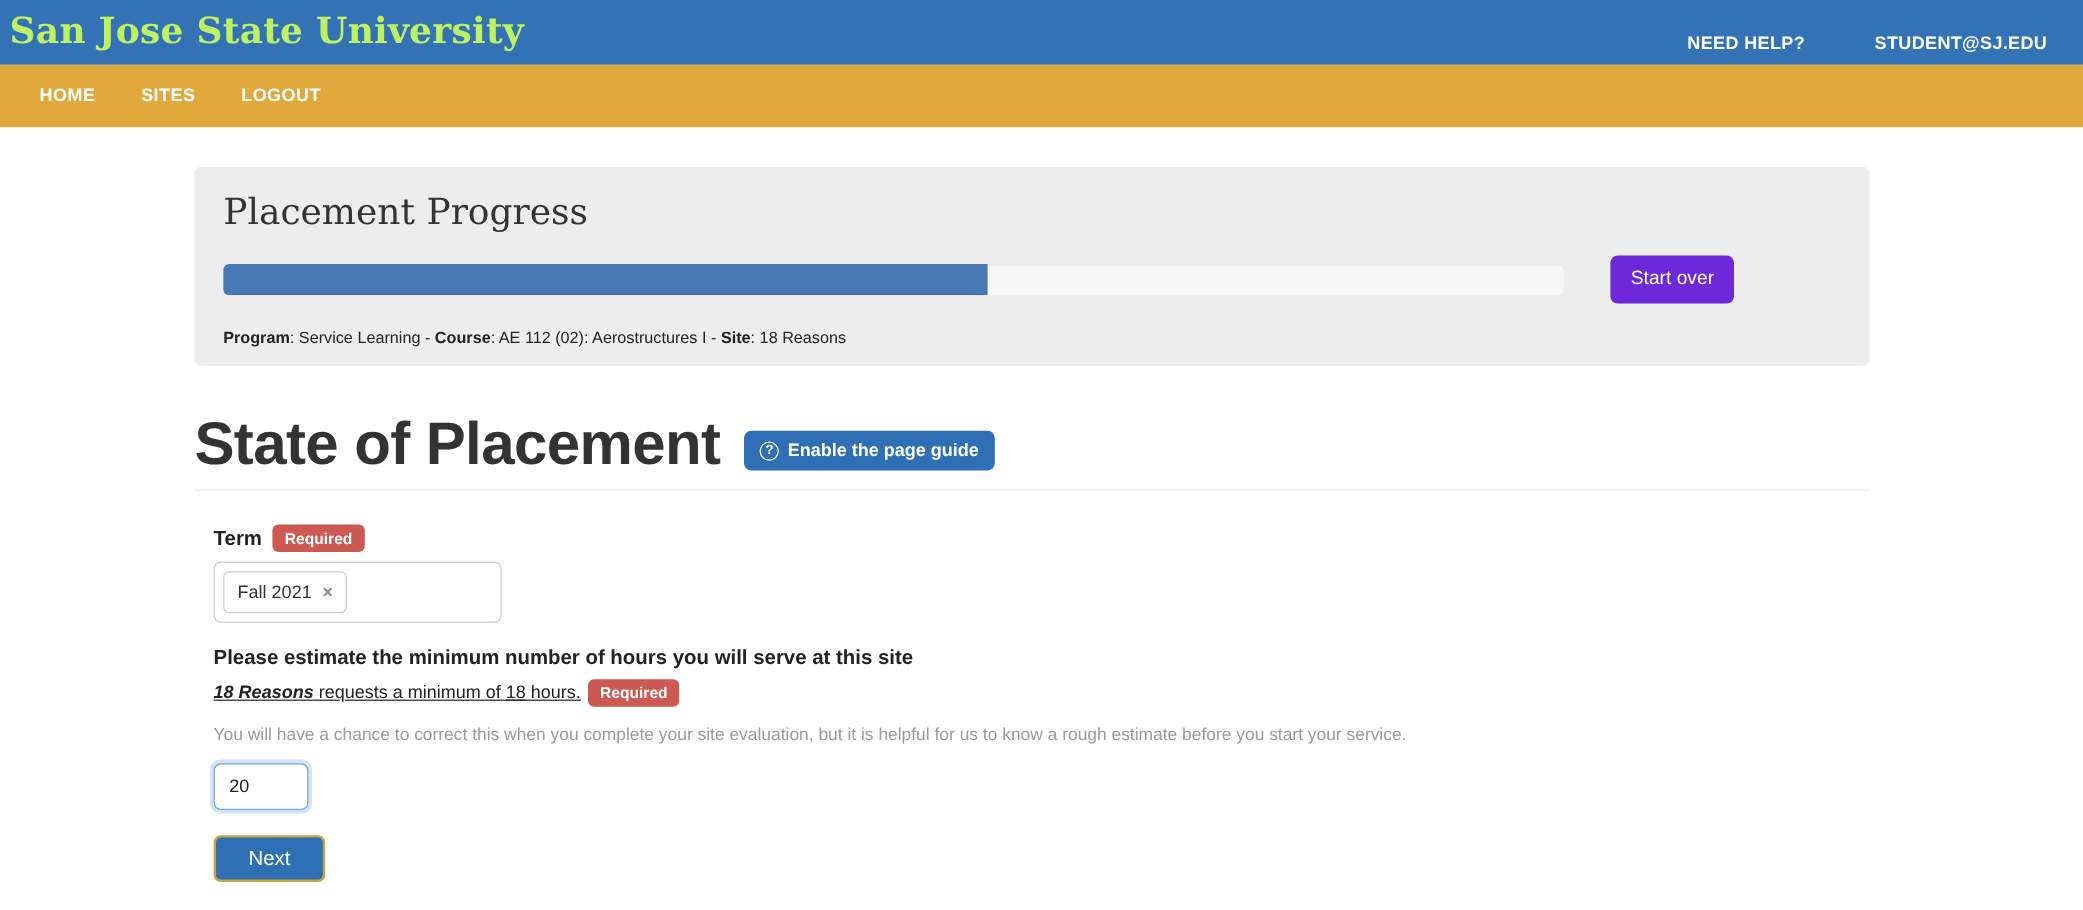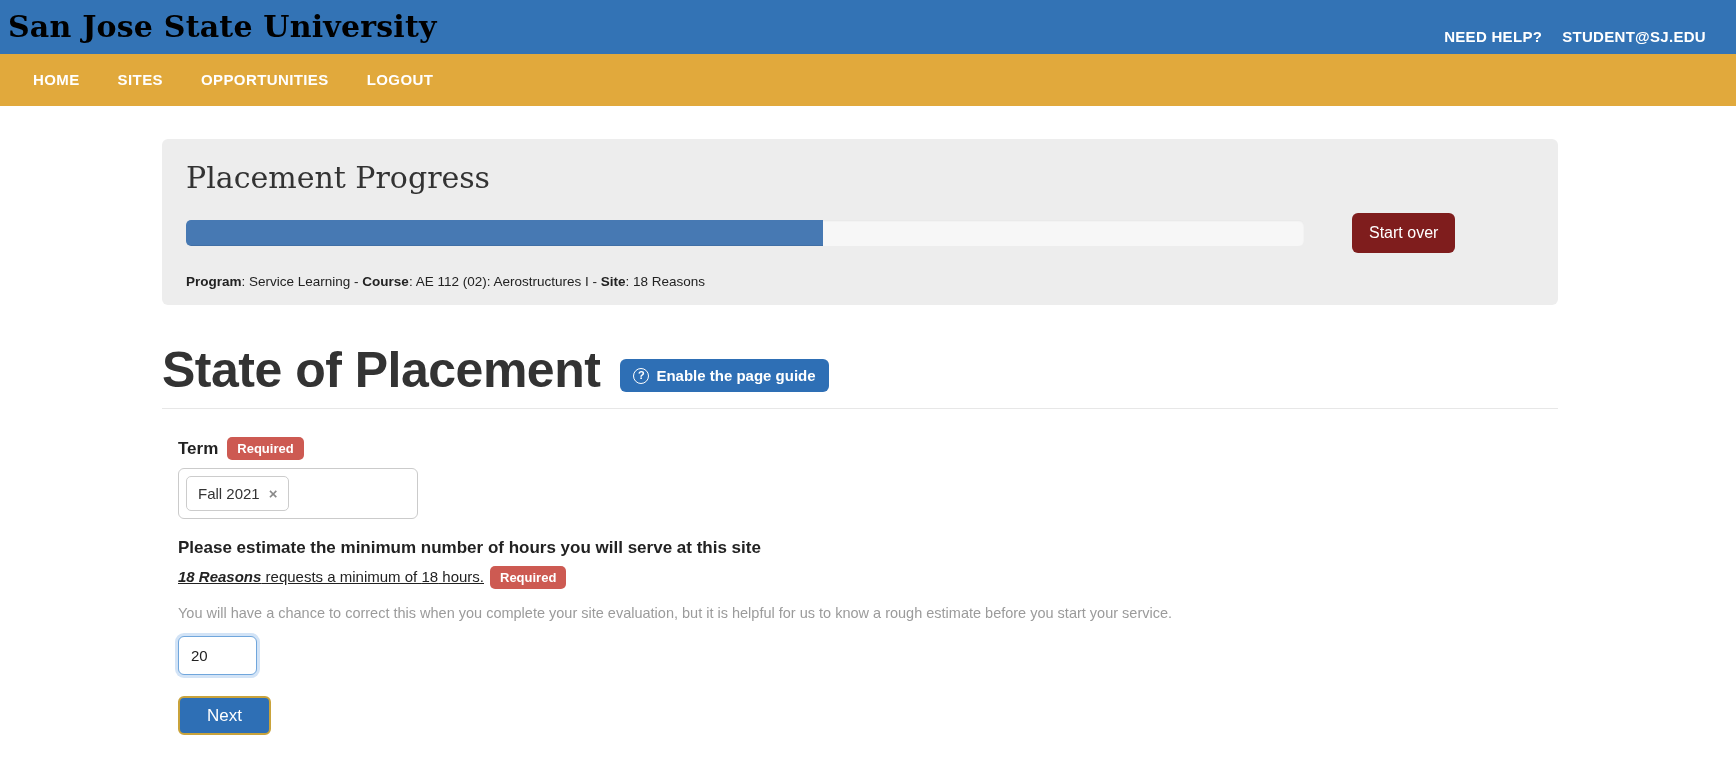--- a/index.html
+++ b/index.html
@@ -5,24 +5,24 @@
   * { margin: 0; padding: 0; box-sizing: border-box; }
   html, body { width: 1736px; height: 758px; background: #ffffff; overflow: hidden; }
   body { font-family: "Liberation Sans", sans-serif; color: #333; }
 
   
   .topbar {
     height: 54px; background: #3373b5; display: flex; align-items: center;
     justify-content: space-between; padding: 0 30px 0 8px;
   }
   .brand {
-    font-family: "DejaVu Serif", serif; font-size: 30px; color: #000000;
+    font-family: "DejaVu Serif", serif; font-size: 30px; color: #bef264;
     font-weight: 600; letter-spacing: 0.2px; cursor: pointer; line-height: 54px;
   }
-  .topbar-right { display: flex; gap: 20px; margin-top: 18px; }
+  .topbar-right { display: flex; gap: 58px; margin-top: 18px; }
   .toplink {
     color: #ffffff; font-size: 15px; font-weight: bold; letter-spacing: 0.3px;
     text-decoration: none; cursor: pointer;
   }
 
   
   .mainnav {
     height: 52px; background: #e1a93c; display: flex; align-items: center;
     padding-left: 14px;
   }
@@ -50,21 +50,21 @@
   }
   .progress-fill {
     height: 100%; background: #4779b3; border-radius: 4px 0 0 4px;
     box-shadow: inset 0 -1px 0 rgba(0,0,0,0.08);
   }
   .btn {
     border: none; border-radius: 6px; color: #fff; cursor: pointer;
     font-family: "Liberation Sans", sans-serif;
   }
   .btn-startover {
-    margin-left: 48px; background: #7f1d1d; font-size: 16px;
+    margin-left: 38px; background: #6d28d9; font-size: 16px;
     padding: 9px 17px; line-height: 22px;
   }
   .summary { margin-top: 21px; font-size: 13.5px; color: #222; line-height: 16px; }
   .summary strong { font-weight: bold; }
 
   
   .title-row { display: flex; align-items: flex-end; margin-top: 38px; }
   .title-row h1 {
     font-size: 50px; font-weight: bold; color: #333; line-height: 54px;
     letter-spacing: -0.5px;
@@ -126,21 +126,20 @@
   <div class="brand">San Jose State University</div>
   <div class="topbar-right">
     <a class="toplink">NEED HELP?</a>
     <a class="toplink">STUDENT@SJ.EDU</a>
   </div>
 </header>
 
 <nav class="mainnav">
   <a class="nav-item">HOME</a>
   <a class="nav-item">SITES</a>
-  <a class="nav-item">OPPORTUNITIES</a>
   <a class="nav-item">LOGOUT</a>
 </nav>
 
 <main class="container">
 
   <section class="panel">
     <h2>Placement Progress</h2>
     <div class="progress-row">
       <div class="progress-track">
         <div class="progress-fill" style="width: 57%;"></div>

